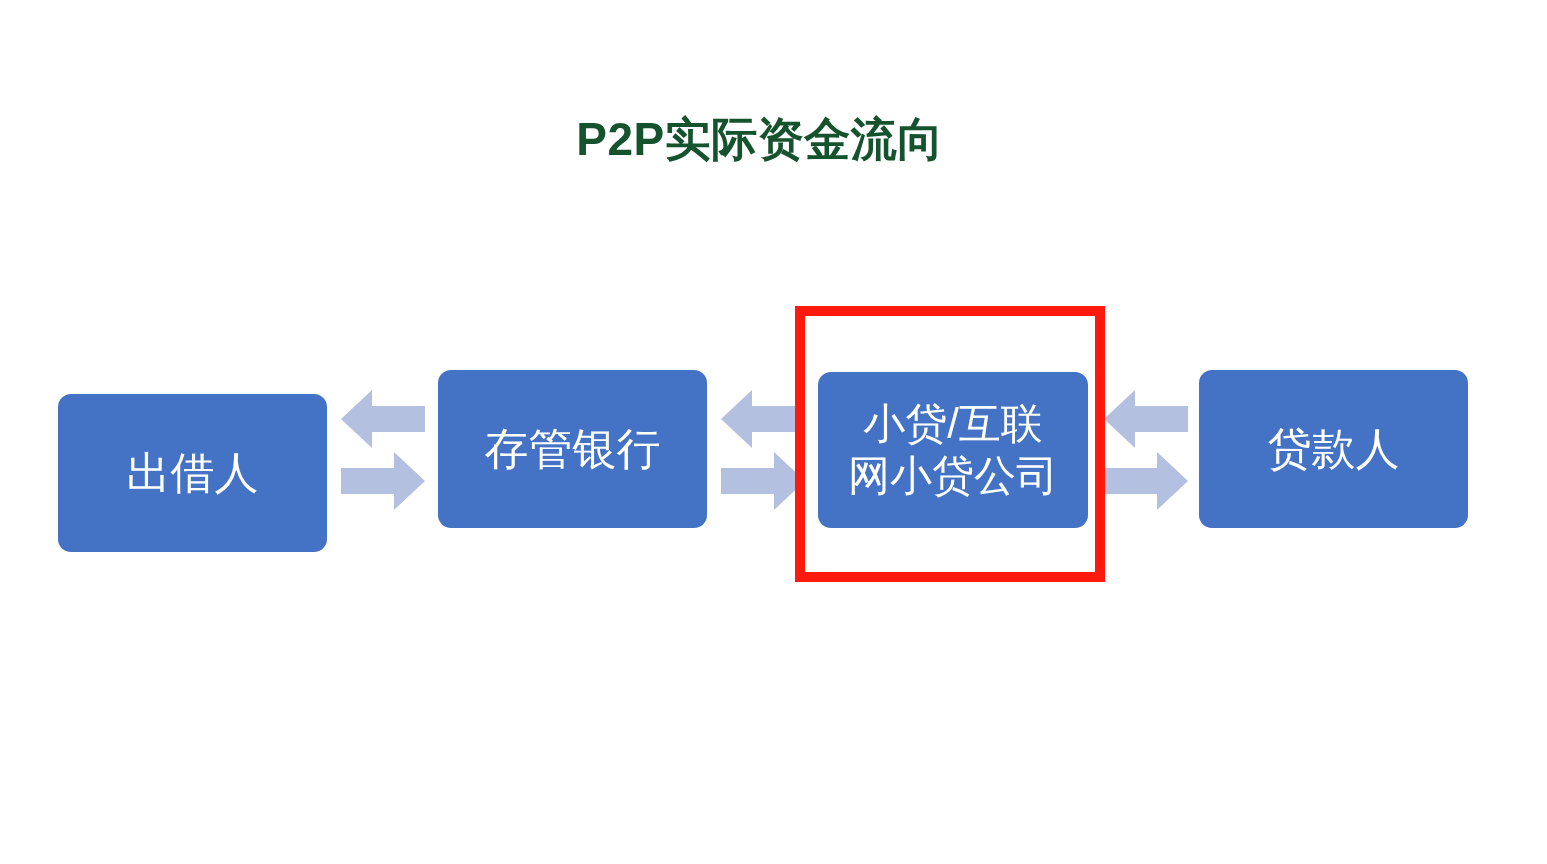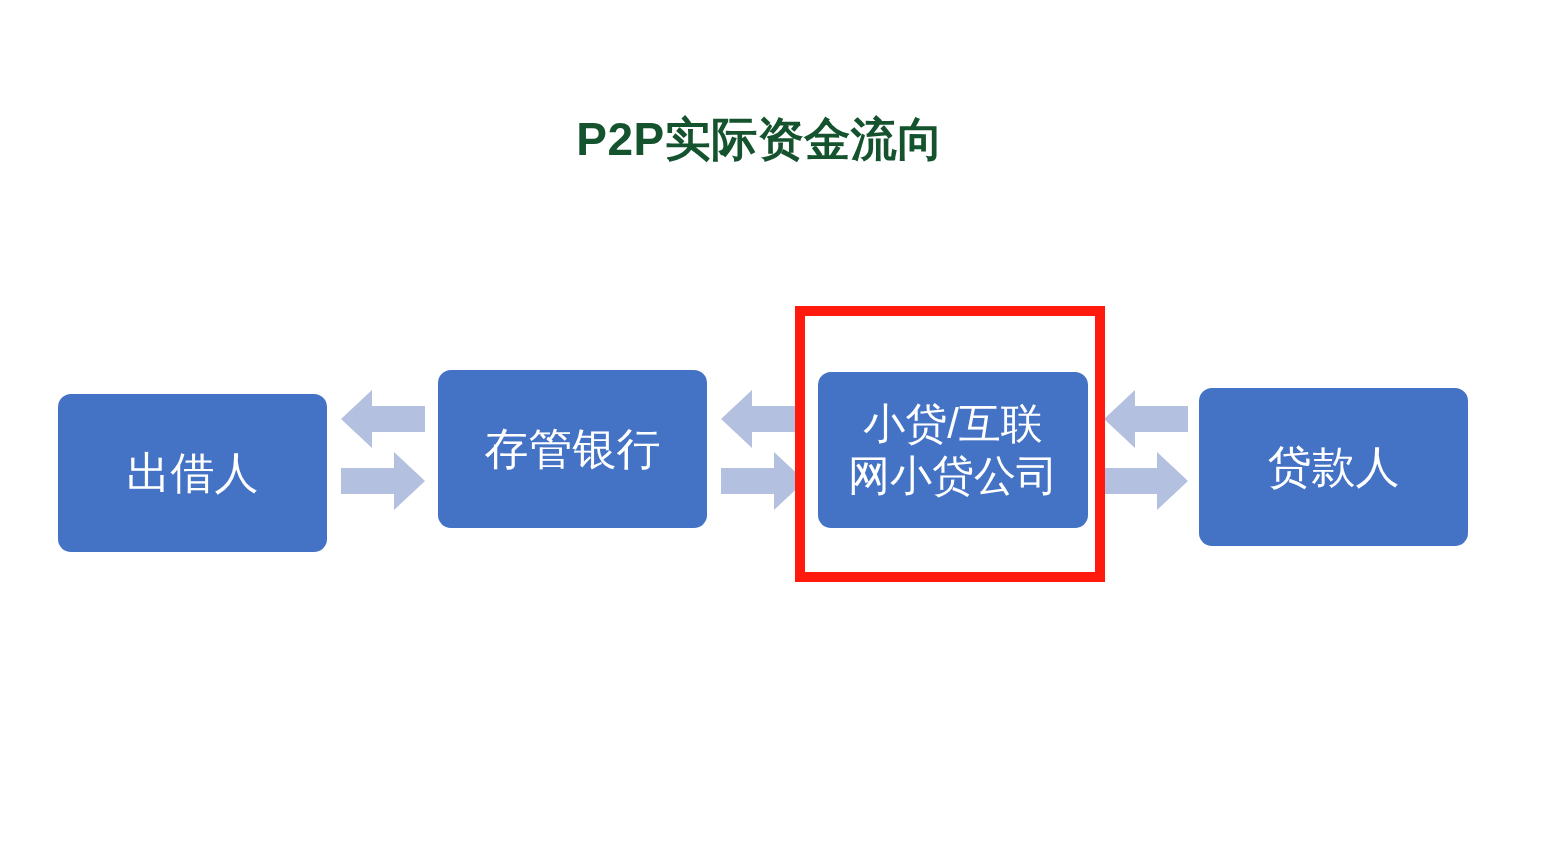--- a/index.html
+++ b/index.html
@@ -50,21 +50,21 @@
     font-weight: normal;
     line-height: 1.22;
     text-align: center;
     white-space: pre-line;
     padding: 0 6px;
   }
 
   .node-1 { left: 58px;   top: 370px; width: 269px; height: 158px; margin-top: 24px; }
   .node-2 { left: 438px;  top: 370px; width: 269px; height: 158px; }
   .node-3 { left: 818px;  top: 372px; width: 270px; height: 156px; }
-  .node-4 { left: 1199px; top: 370px; width: 269px; height: 158px; margin-top: 18px; }
+  .node-4 { left: 1199px; top: 370px; width: 269px; height: 158px; }
 
   .node-3 .node-label { font-size: 42px; line-height: 1.25; }
 
   
   .highlight-rect {
     position: absolute;
     left: 795px;
     top: 306px;
     width: 310px;
     height: 276px;

